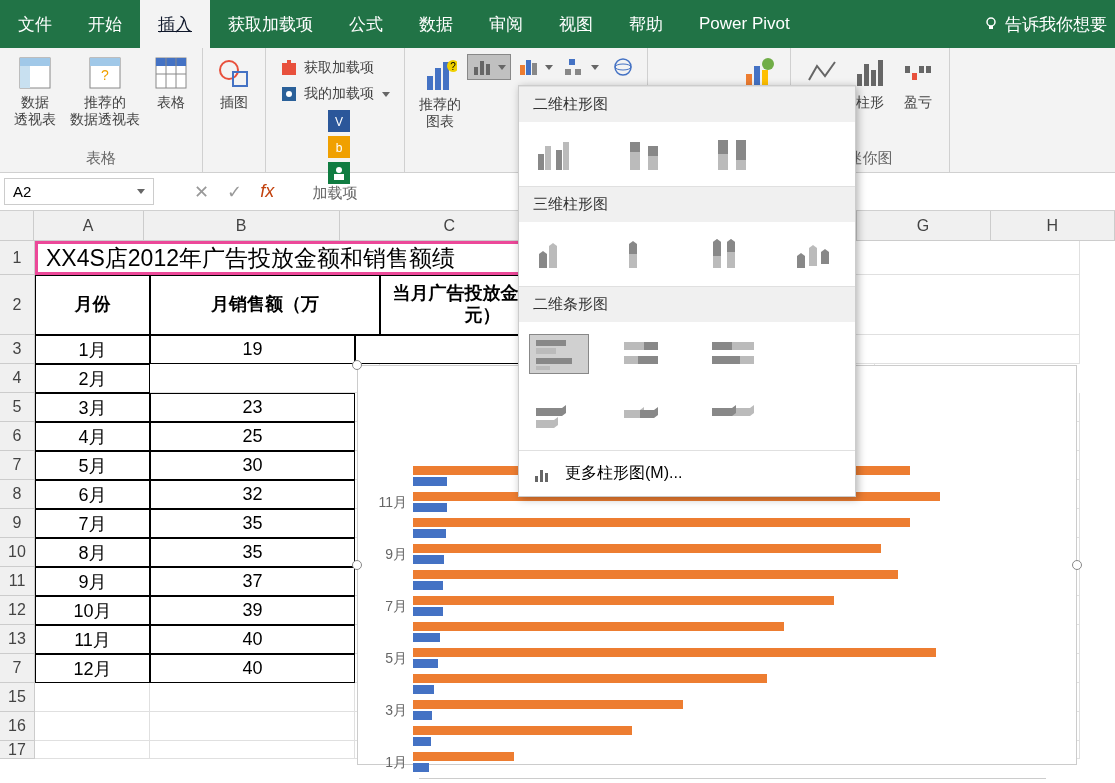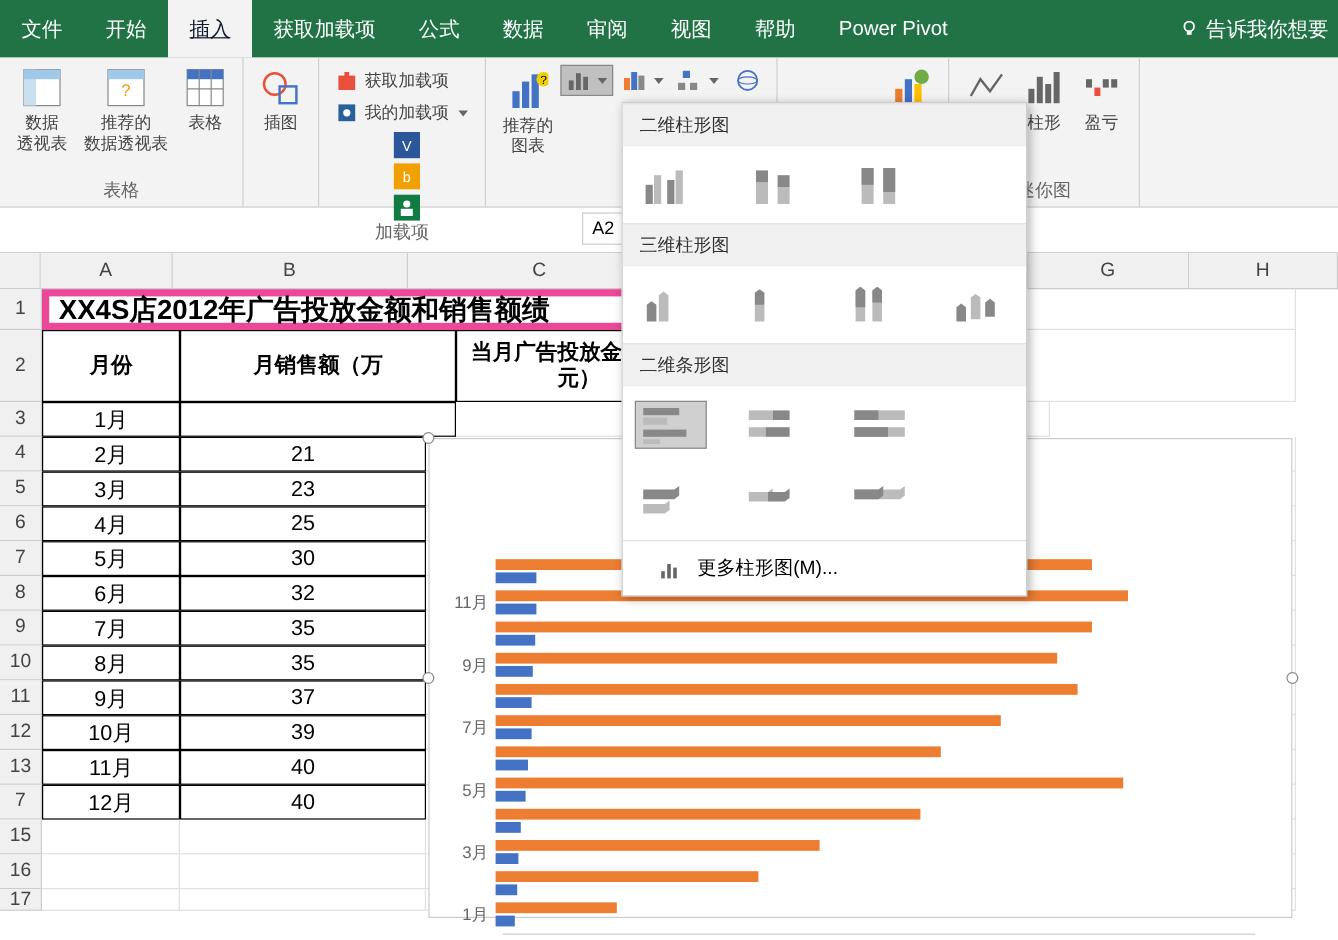--- a/index.html
+++ b/index.html
@@ -20,50 +20,50 @@
 .big-btn { display: flex; flex-direction: column; align-items: center; padding: 4px 6px; gap: 4px; cursor: pointer; border-radius: 2px; }
 .big-btn .icon { width: 34px; height: 34px; display: flex; align-items: center; justify-content: center; }
 .big-btn .lbl { font-size: 14px; color: #444; text-align: center; line-height: 1.2; }
 .small-btn { display: flex; align-items: center; gap: 6px; padding: 3px 6px; cursor: pointer; font-size: 14px; color: #444; }
 .small-icon { width: 18px; height: 18px; }
 .chart-mini { display: flex; align-items: center; padding: 2px 4px; cursor: pointer; }
 .chart-mini.active { background: #c0c0c0; border: 1px solid #888; }
 .tri { width: 0; height: 0; border-left: 4px solid transparent; border-right: 4px solid transparent; border-top: 5px solid #666; margin-left: 2px; }
 
 
-.fbar { display: flex; height: 38px; align-items: center; border-bottom: 1px solid #d0d0d0; flex-direction: column; }
+.fbar { display: flex; height: 38px; align-items: center; border-bottom: 1px solid #d0d0d0; }
 .namebox { width: 150px; border: 1px solid #ccc; margin: 4px 0 4px 4px; padding: 4px 8px; font-size: 15px; display: flex; justify-content: space-between; align-items: center; background: #fff; }
 .fx-area { display: flex; align-items: center; gap: 18px; padding-left: 40px; color: #999; font-size: 18px; }
 .fx-area span { cursor: pointer; }
 
 
 .sheet { position: relative; }
 .hdr-row { display: flex; height: 30px; }
 .corner { width: 35px; background: #f0f0f0; border-right: 1px solid #ccc; border-bottom: 1px solid #ccc; }
 .col-h { border-right: 1px solid #ccc; border-bottom: 1px solid #ccc; background: #f0f0f0; text-align: center; font-size: 16px; color: #444; display: flex; align-items: center; justify-content: center; }
 .row { display: flex; height: 29px; }
 .row.tall { height: 60px; }
 .row-h { width: 35px; background: #f0f0f0; border-right: 1px solid #ccc; border-bottom: 1px solid #ccc; text-align: center; font-size: 16px; color: #444; display: flex; align-items: center; justify-content: center; }
 .cell { border-right: 1px solid #e0e0e0; border-bottom: 1px solid #e0e0e0; font-size: 18px; display: flex; align-items: center; justify-content: center; padding: 0 4px; }
-.titlecell { font-size: 23px; font-weight: bold; border: 6px solid #ec4899; }
+.titlecell { font-size: 23px; font-weight: normal; border: 3px solid #ec4899; }
 .thcell { font-weight: bold; font-size: 18px; border: 1px solid #000; text-align: center; line-height: 1.2; }
 .datacell { border: 1px solid #000; }
 .colA { width: 115px; }
 .colB { width: 205px; }
 .colC { width: 230px; }
 .colG { width: 140px; }
 .colH { width: 130px; }
 
 
 .dropdown { position: absolute; left: 518px; top: 85px; width: 338px; background: #fff; border: 1px solid #ccc; box-shadow: 2px 2px 8px rgba(0,0,0,0.3); z-index: 100; }
 .dd-section-title { background: #f0f0f0; padding: 8px 14px; font-size: 15px; color: #333; border-top: 1px solid #e0e0e0; }
 .dd-row { display: flex; padding: 12px 10px; gap: 28px; }
 .dd-item { width: 60px; height: 40px; cursor: pointer; display: flex; align-items: center; justify-content: center; }
 .dd-item.sel { background: #d0d0d0; border: 1px solid #888; }
-.dd-more { padding: 12px 30px; font-size: 16px; border-top: 1px solid #e0e0e0; cursor: pointer; display: flex; align-items: center; gap: 12px; }
+.dd-more { padding: 12px 14px; font-size: 16px; border-top: 1px solid #e0e0e0; cursor: pointer; display: flex; align-items: center; gap: 12px; }
 
 
 .chartbox { position: absolute; left: 357px; top: 365px; width: 720px; height: 400px; border: 1px solid #ccc; background: #fff; z-index: 5; }
 .chartbox .handle { position: absolute; width: 10px; height: 10px; background: #fff; border: 1.5px solid #888; border-radius: 50%; }
 .h-tl { top: -6px; left: -6px; } .h-tm { top: -6px; left: 50%; margin-left: -5px; } .h-ml { top: 50%; left: -6px; margin-top: -5px; }
 .h-mr { top: 50%; right: -6px; margin-top: -5px; }
 .chart-inner { padding: 10px 30px 10px 10px; }
 .bar-chart { position: relative; }
 .bar-row { display: flex; align-items: center; height: 22px; margin-bottom: 4px; }
 .bar-y { width: 45px; text-align: right; font-size: 14px; color: #666; padding-right: 6px; }
@@ -326,27 +326,27 @@
     <div class="cell thcell colA">月份</div>
     <div class="cell thcell colC">月销售额（万</div>
     <div class="cell thcell colB">当月广告投放金额（万元）</div>
     <div class="cell" style="width:495px"></div>
   </div>
 
   <div id="data-rows">
       <div class="row">
     <div class="row-h">3</div>
     <div class="cell datacell colA">1月</div>
+    <div class="cell datacell colB">19</div>
     <div class="cell datacell colC"></div>
     <div class="cell" style="width:495px"></div>
       </div>
       <div class="row">
     <div class="row-h">4</div>
     <div class="cell datacell colA">2月</div>
-    <div class="cell datacell colB">21</div>
     <div class="cell  colC"></div>
     <div class="cell" style="width:495px"></div>
       </div>
       <div class="row">
     <div class="row-h">5</div>
     <div class="cell datacell colA">3月</div>
     <div class="cell datacell colB">23</div>
     <div class="cell  colC"></div>
     <div class="cell" style="width:495px"></div>
       </div>

